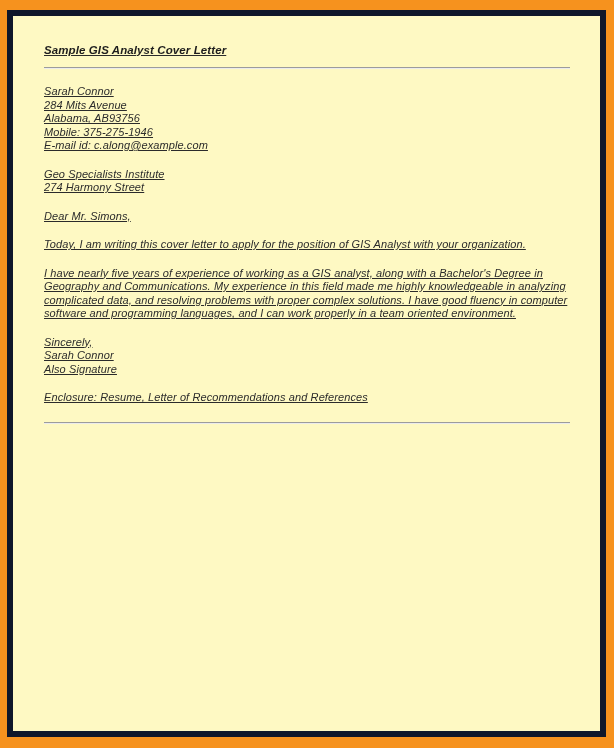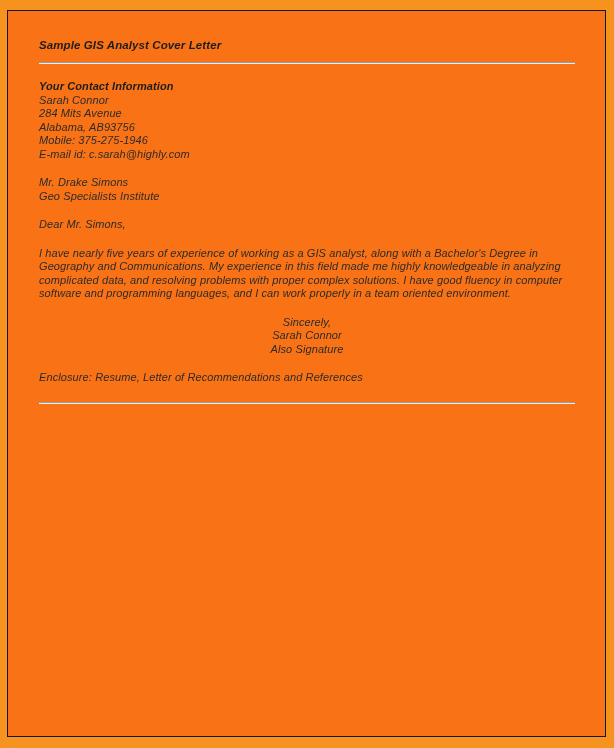--- a/index.html
+++ b/index.html
@@ -11,29 +11,30 @@
   }
   .frame {
     box-sizing: border-box;
     width: 614px; height: 748px;
     background: #F6921E;
     padding: 10px 8px 11px 7px;
   }
   .page {
     box-sizing: border-box;
     width: 100%; height: 100%;
-    background: #f97316;
-    border: 1px solid #0f172a;
+    background: #fef9c3;
+    border: 6px solid #0f172a;
     padding: 27px 30px 0 31px;
     overflow: hidden;
     font-style: italic;
     font-size: 11px;
     line-height: 13.5px;
     color: #2b2b2b;
     letter-spacing: 0.1px;
+    text-decoration: underline;
   }
   .title {
     font-size: 11.5px;
     font-weight: bold;
     color: #1d1d1d;
     margin: 0;
     line-height: 14px;
   }
   hr.rule {
     border: 0;
@@ -43,49 +44,49 @@
     width: 100%;
   }
   .section { margin: 0 0 15px 0; }
   .heading {
     font-weight: bold;
     color: #1d1d1d;
   }
   .line { white-space: pre-wrap; }
   p.para { margin: 0 0 15px 0; max-width: 537px; }
   .single { margin: 0 0 15px 0; }
-  .closing { margin: 0 0 15px 0; text-align: center; }
+  .closing { margin: 0 0 15px 0; }
   hr.rule.bottom { margin-top: 17px; margin-bottom: 0; }
 </style>
 </head>
 <body>
 
 <div class="frame">
   <div class="page">
 
     <h1 class="title">Sample GIS Analyst Cover Letter</h1>
     <hr class="rule">
 
     <div class="section">
-      <div class="heading">Your Contact Information</div>
       <div class="line">Sarah Connor</div>
       <div class="line">284 Mits Avenue</div>
       <div class="line">Alabama, AB93756</div>
       <div class="line">Mobile: 375-275-1946</div>
-      <div class="line">E-mail id: c.sarah@highly.com</div>
+      <div class="line">E-mail id: c.along@example.com</div>
     </div>
 
     <div class="section">
-      <div class="line">Mr. Drake Simons</div>
       <div class="line">Geo Specialists Institute</div>
+      <div class="line">274 Harmony Street</div>
     </div>
 
 
     <div class="single">Dear Mr. Simons,</div>
 
+    <p class="para">Today, I am writing this cover letter to apply for the position of GIS Analyst with your organization.</p>
     <p class="para">I have nearly five years of experience of working as a GIS analyst, along with a Bachelor's Degree in Geography and Communications. My experience in this field made me highly knowledgeable in analyzing complicated data, and resolving problems with proper complex solutions. I have good fluency in computer software and programming languages, and I can work properly in a team oriented environment.</p>
 
     <div class="closing">
       <div class="line">Sincerely,</div>
       <div class="line">Sarah Connor</div>
       <div class="line">Also Signature</div>
     </div>
 
     <div class="single">Enclosure: Resume, Letter of Recommendations and References</div>
 

